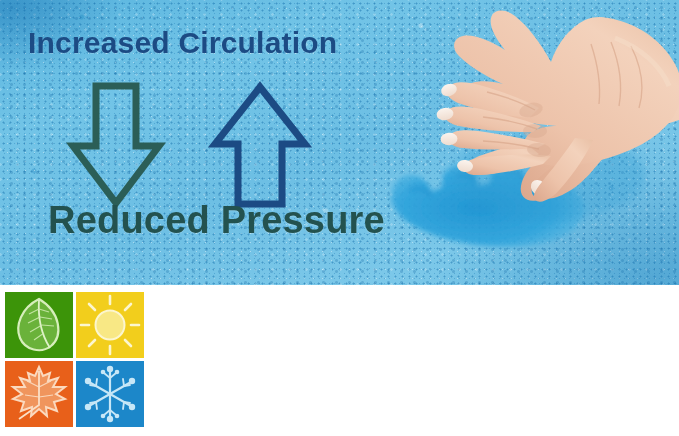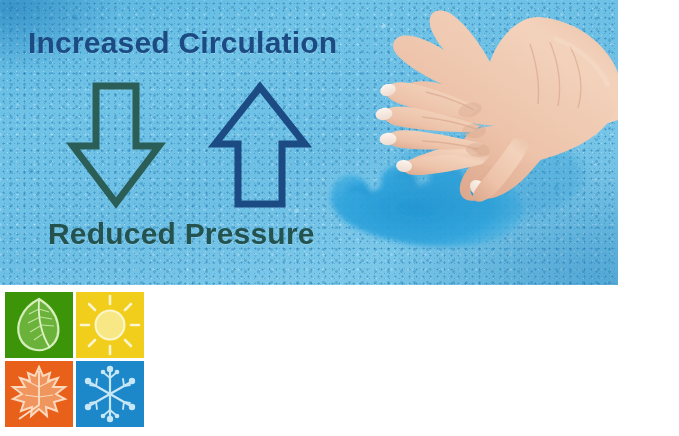--- a/index.html
+++ b/index.html
@@ -5,21 +5,21 @@
   html,body{margin:0;padding:0;}
   body{
     width:679px;height:436px;overflow:hidden;
     font-family:"Liberation Sans", sans-serif;
     background:#ffffff;
   }
   #stage{position:relative;width:679px;height:436px;overflow:hidden;background:#fff;}
 
   
   .foam-panel{
-    position:absolute;left:0;top:0;width:618px;height:285px;overflow:hidden;
+    position:absolute;left:0;top:0;width:679px;height:285px;overflow:hidden;
     background:
       radial-gradient(circle at 12% 6%,  rgba(40,150,200,.40) 0 2px, transparent 3px),
       radial-gradient(circle at 34% 18%, rgba(30,130,190,.34) 0 2px, transparent 3px),
       radial-gradient(circle at 62% 9%,  rgba(255,255,255,.30) 0 2px, transparent 3px),
       radial-gradient(circle at 82% 24%, rgba(30,130,190,.30) 0 2px, transparent 3px),
       radial-gradient(circle at 5% 60%,  rgba(30,130,190,.30) 0 2px, transparent 3px),
       radial-gradient(circle at 48% 74%, rgba(255,255,255,.26) 0 2px, transparent 3px),
       radial-gradient(circle at 90% 66%, rgba(30,130,190,.30) 0 2px, transparent 3px),
       linear-gradient(160deg,#58b4de 0%, #72c4e7 26%, #6dbfe4 52%, #7cc8e9 78%, #6ec0e4 100%);
   }
@@ -54,21 +54,21 @@
 
   
   .foam-text{
     position:absolute;font-weight:bold;letter-spacing:.2px;white-space:nowrap;
   }
   #txt-increased{
     left:28px;top:26px;font-size:30px;color:#1c4b84;
     text-shadow:0 1px 0 rgba(255,255,255,.18);
   }
   #txt-reduced{
-    left:48px;top:217px;font-size:30px;color:#23524f;
+    left:48px;top:199px;font-size:38px;color:#23524f;
     text-shadow:0 1px 0 rgba(255,255,255,.18);
   }
 
   
   .arrow{position:absolute;}
   #arrow-down{left:66px;top:80px;}
   #arrow-up{left:208px;top:80px;}
 
   
   .hand-art{position:absolute;right:0;top:0;width:300px;height:285px;}

